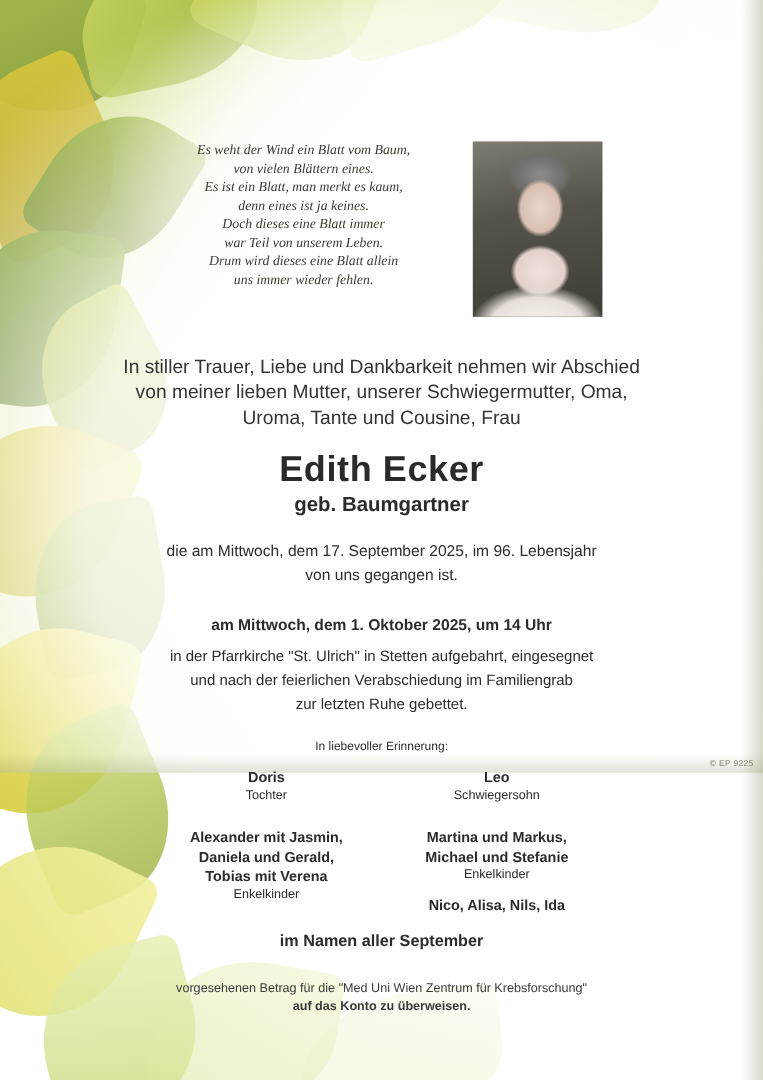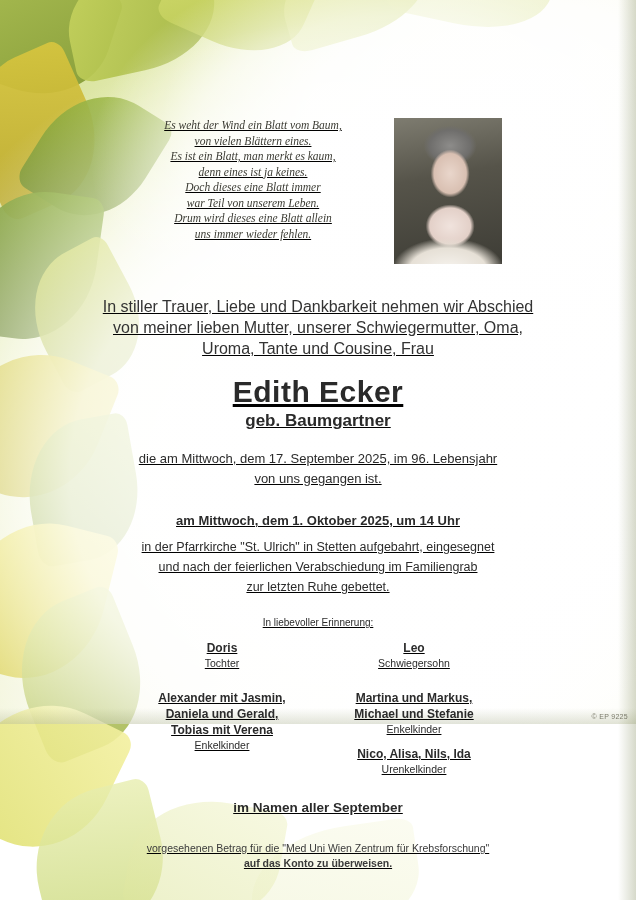--- a/index.html
+++ b/index.html
@@ -10,27 +10,26 @@
     width: 636px;
     height: 900px;
     font-family: "Liberation Sans", sans-serif;
     background: #ffffff;
     overflow: hidden;
   }
 
   #card {
     position: relative;
     width: 636px;
-    height: 724px;
+    height: 644px;
     background:
       radial-gradient(ellipse 420px 300px at 78% 18%, #ffffff 0%, rgba(255,255,255,0.85) 45%, rgba(255,255,255,0.0) 80%),
       radial-gradient(ellipse 520px 420px at 60% 60%, #ffffff 0%, rgba(255,255,255,0.9) 50%, rgba(255,255,255,0.0) 85%),
       linear-gradient(120deg, #cddc8b 0%, #e6ecb4 22%, #f4f6df 42%, #fbfbf0 60%, #ffffff 78%, #fdfdf6 100%);
     box-sizing: border-box;
-    text-decoration: underline;
   }
 
   
   .leaf {
     position: absolute;
     border-radius: 60% 10% 55% 12%;
     opacity: 0.92;
     pointer-events: none;
   }
   .veil {
@@ -281,21 +280,20 @@
         <div class="fam-role">Enkelkinder</div>
       </div>
       <div class="fam-col">
         <div class="fam-names" style="white-space:pre-line;">Leo</div>
         <div class="fam-role">Schwiegersohn</div>
         <div class="fam-gap"></div>
         <div class="fam-names" style="white-space:pre-line;">Martina und Markus,
 Michael und Stefanie</div>
         <div class="fam-role">Enkelkinder</div>
         <div class="fam-names" style="white-space:pre-line;">Nico, Alisa, Nils, Ida</div>
-        <div class="fam-role">Urenkelkinder</div>
       </div>
     </div>
 
     <div class="block all-relatives">im Namen aller September</div>
 
     <div class="block donation">
       <div>vorgesehenen Betrag für die "Med Uni Wien Zentrum für Krebsforschung"</div>
       <div class="b">auf das Konto zu überweisen.</div>
 
     </div>

